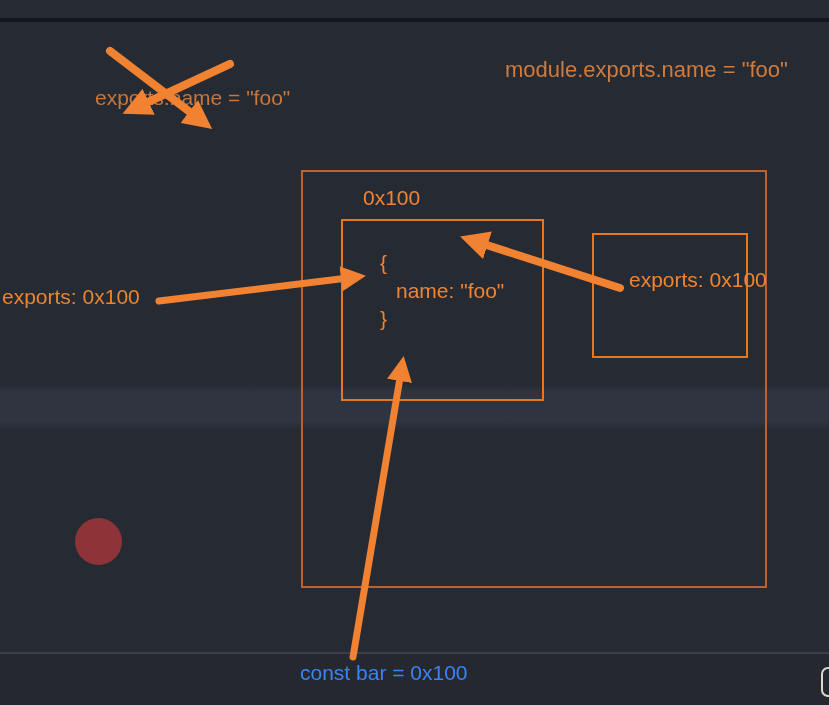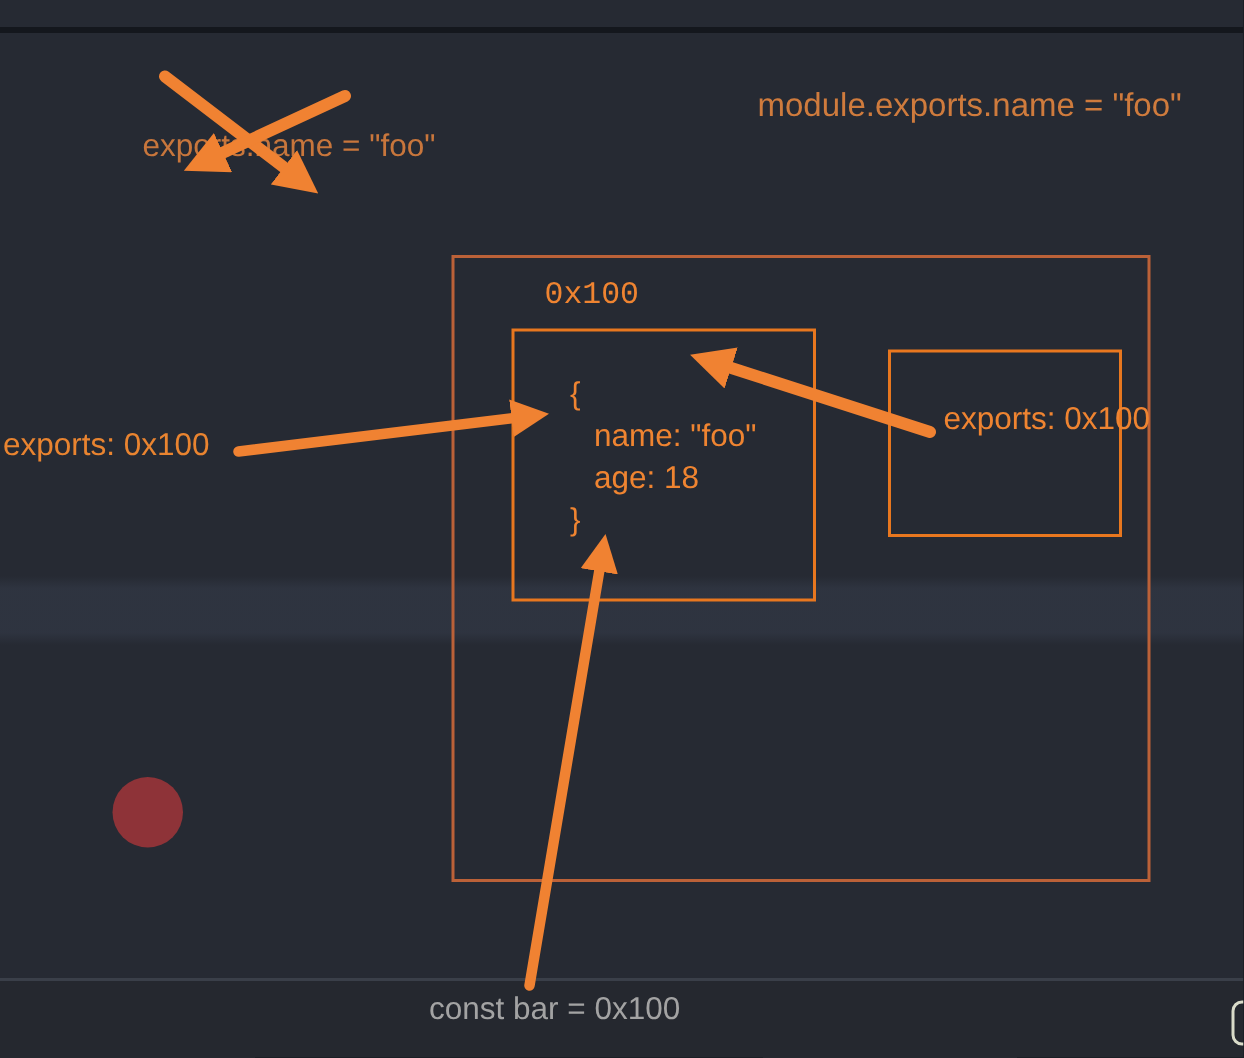--- a/index.html
+++ b/index.html
@@ -53,25 +53,25 @@
   
   .lbl {
     position: absolute;
     white-space: nowrap;
     color: #ef8431;
     font-size: 21px;
     line-height: 1.15;
   }
   .lbl-crossed   { left: 95px;  top: 86px;  color: #c8763c; }
   .lbl-module-stmt { left: 505px; top: 57px; color: #cf7b3d; font-size: 22px; }
-  .lbl-address   { left: 363px; top: 186px; font-family: Liberation Mono, monospace; }
+  .lbl-address   { left: 363px; top: 186px; }
   .lbl-module-title { left: 622px; top: 200px; }
   .lbl-module-prop  { left: 629px; top: 268px; }
   .lbl-exports-ref  { left: 2px;  top: 285px; color: #e98430; }
-  .lbl-bar          { left: 286px; top: 661px; color: #a3a3a3; }
+  .lbl-bar          { left: 300px; top: 661px; color: #3b82f6; }
   .object-literal {
     position: absolute; left: 380px; top: 249px;
     color: #ef8431; font-size: 21px; line-height: 28px;
     white-space: nowrap;
   }
   .object-literal .indent { margin-left: 16px; }
   
   .red-dot {
     position: absolute; left: 75px; top: 518px;
     width: 47px; height: 47px; border-radius: 50%;
@@ -107,21 +107,20 @@
 
   <div class="lbl lbl-crossed">exports.name = "foo"</div>
 
   <div class="lbl lbl-module-stmt">module.exports.name = "foo"</div>
 
   <div class="lbl lbl-address">0x100</div>
 
   <div class="object-literal">
     <div>{</div>
     <div class="indent">name: "foo"</div>
-    <div class="indent">age: 18</div>
     <div>}</div>
   </div>
 
 
   <div class="lbl lbl-module-prop">exports: 0x100</div>
 
   <div class="lbl lbl-exports-ref">exports: 0x100</div>
 
   <div class="lbl lbl-bar">const bar = 0x100</div>
 

